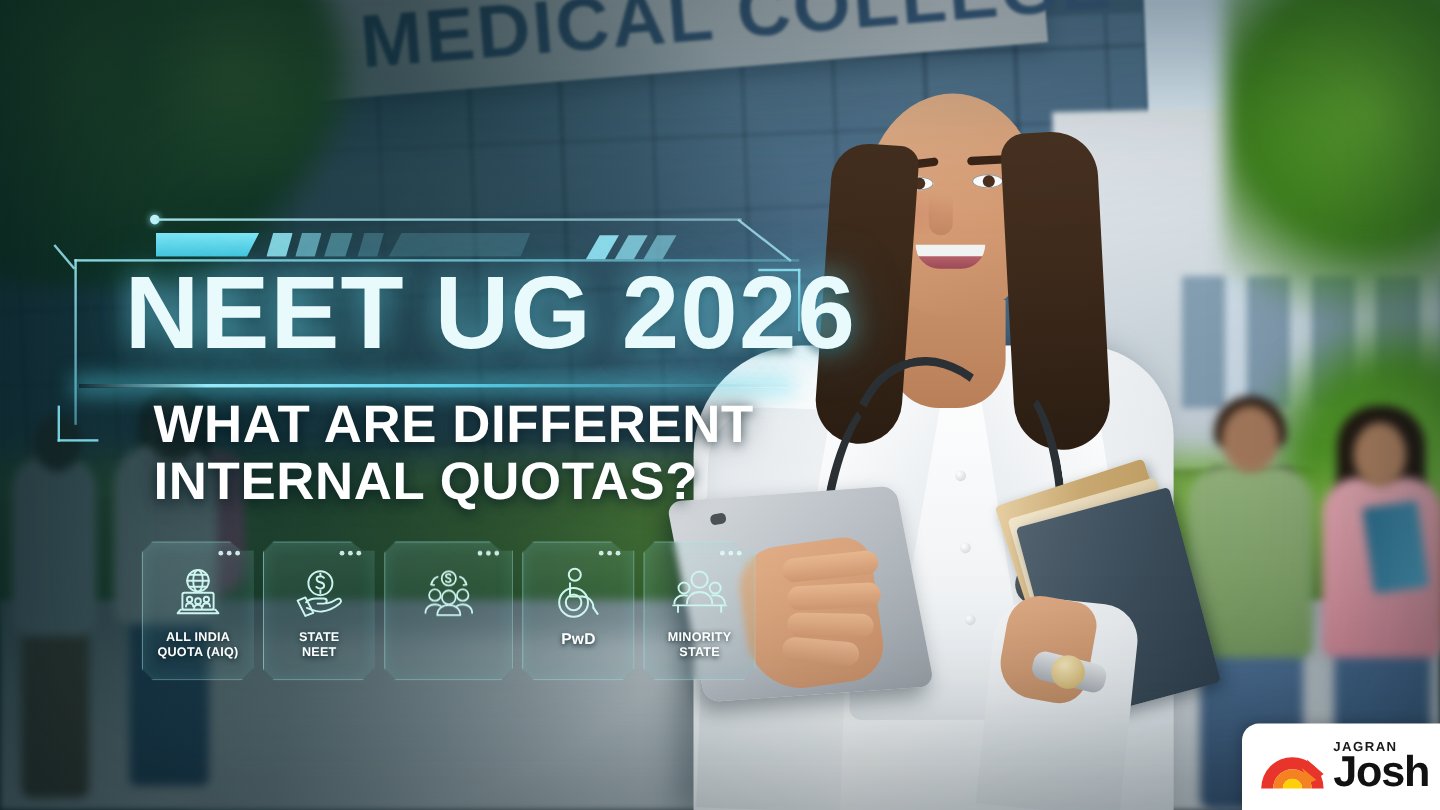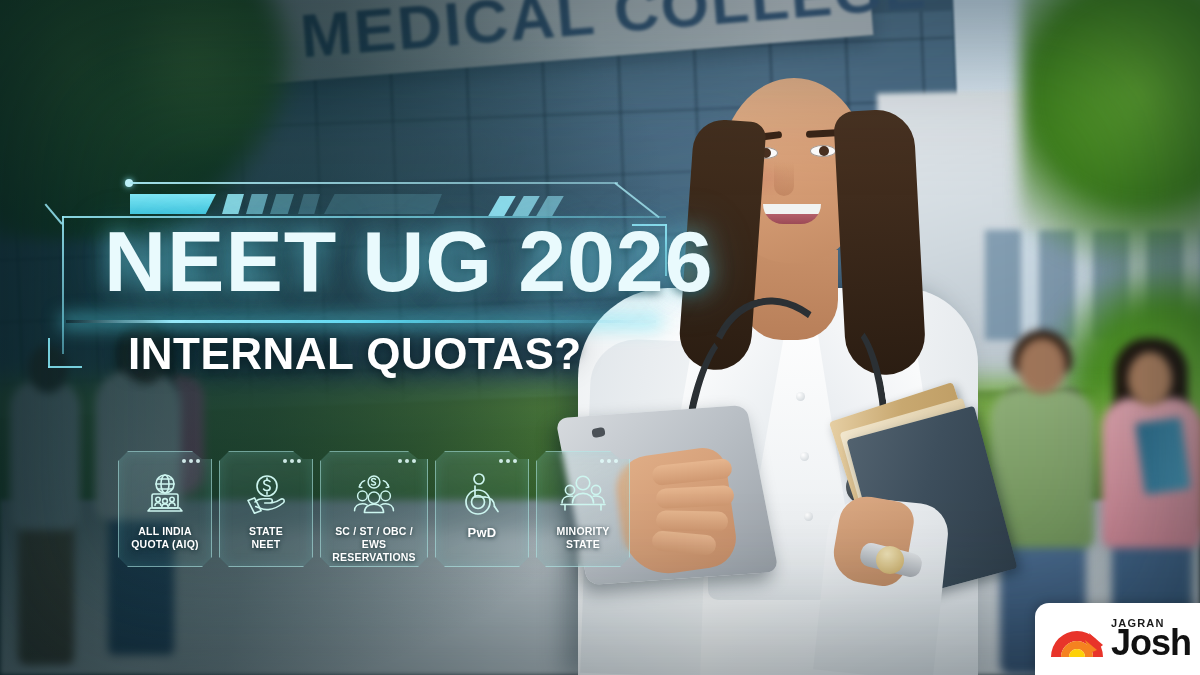--- a/index.html
+++ b/index.html
@@ -436,20 +436,21 @@
     <div class="hud-frame-l-chamf"></div>
     <div class="hud-frame-corner-bl"></div>
     <div class="hud-frame-corner-bl2"></div>
     <div class="hud-frame-r-v"></div>
     <div class="hud-frame-r-h"></div>
     <div class="hud-glow"></div>
   </div>
 
   <div class="title">NEET UG 2026</div>
   <div class="subtitle">
+    <span class="l2">WHAT ARE DIFFERENT</span>
     <span class="l2">INTERNAL QUOTAS?</span>
   </div>
 
   <div class="cards">
 
     <div class="card">
       <div class="card-dots">
           <i></i>
           <i></i>
           <i></i>
@@ -515,24 +516,20 @@
           <path d="M12 11.8l-1 2.7 2.8.5"></path>
             <path d="M42 11.8l1 2.7-2.8.5"></path>
           <circle cx="14.5" cy="24" r="5.2"></circle>
           <path d="M6 40c0-4.8 3.8-7.6 8.5-7.6 2 0 3.8.5 5.2 1.4"></path>
           <circle cx="39.5" cy="24" r="5.2"></circle>
           <path d="M48 40c0-4.8-3.8-7.6-8.5-7.6-2 0-3.8.5-5.2 1.4"></path>
           <circle cx="27" cy="26" r="6.2"></circle>
           <path d="M16.6 42c0-5.7 4.6-9 10.4-9s10.4 3.3 10.4 9z"></path>
         </svg>
       </div>
-      <div class="card-label">
-        <span>SC / ST / OBC / EWS</span><br>
-        <span>RESERVATIONS</span>
-      </div>
     </div>
 
     <div class="card">
       <div class="card-dots">
           <i></i>
           <i></i>
           <i></i>
         </div>
       <div class="card-icon">
         <svg viewBox="0 0 50 46" fill="none" stroke="#cdf5ef" stroke-width="1.7" stroke-linecap="round" stroke-linejoin="round">

